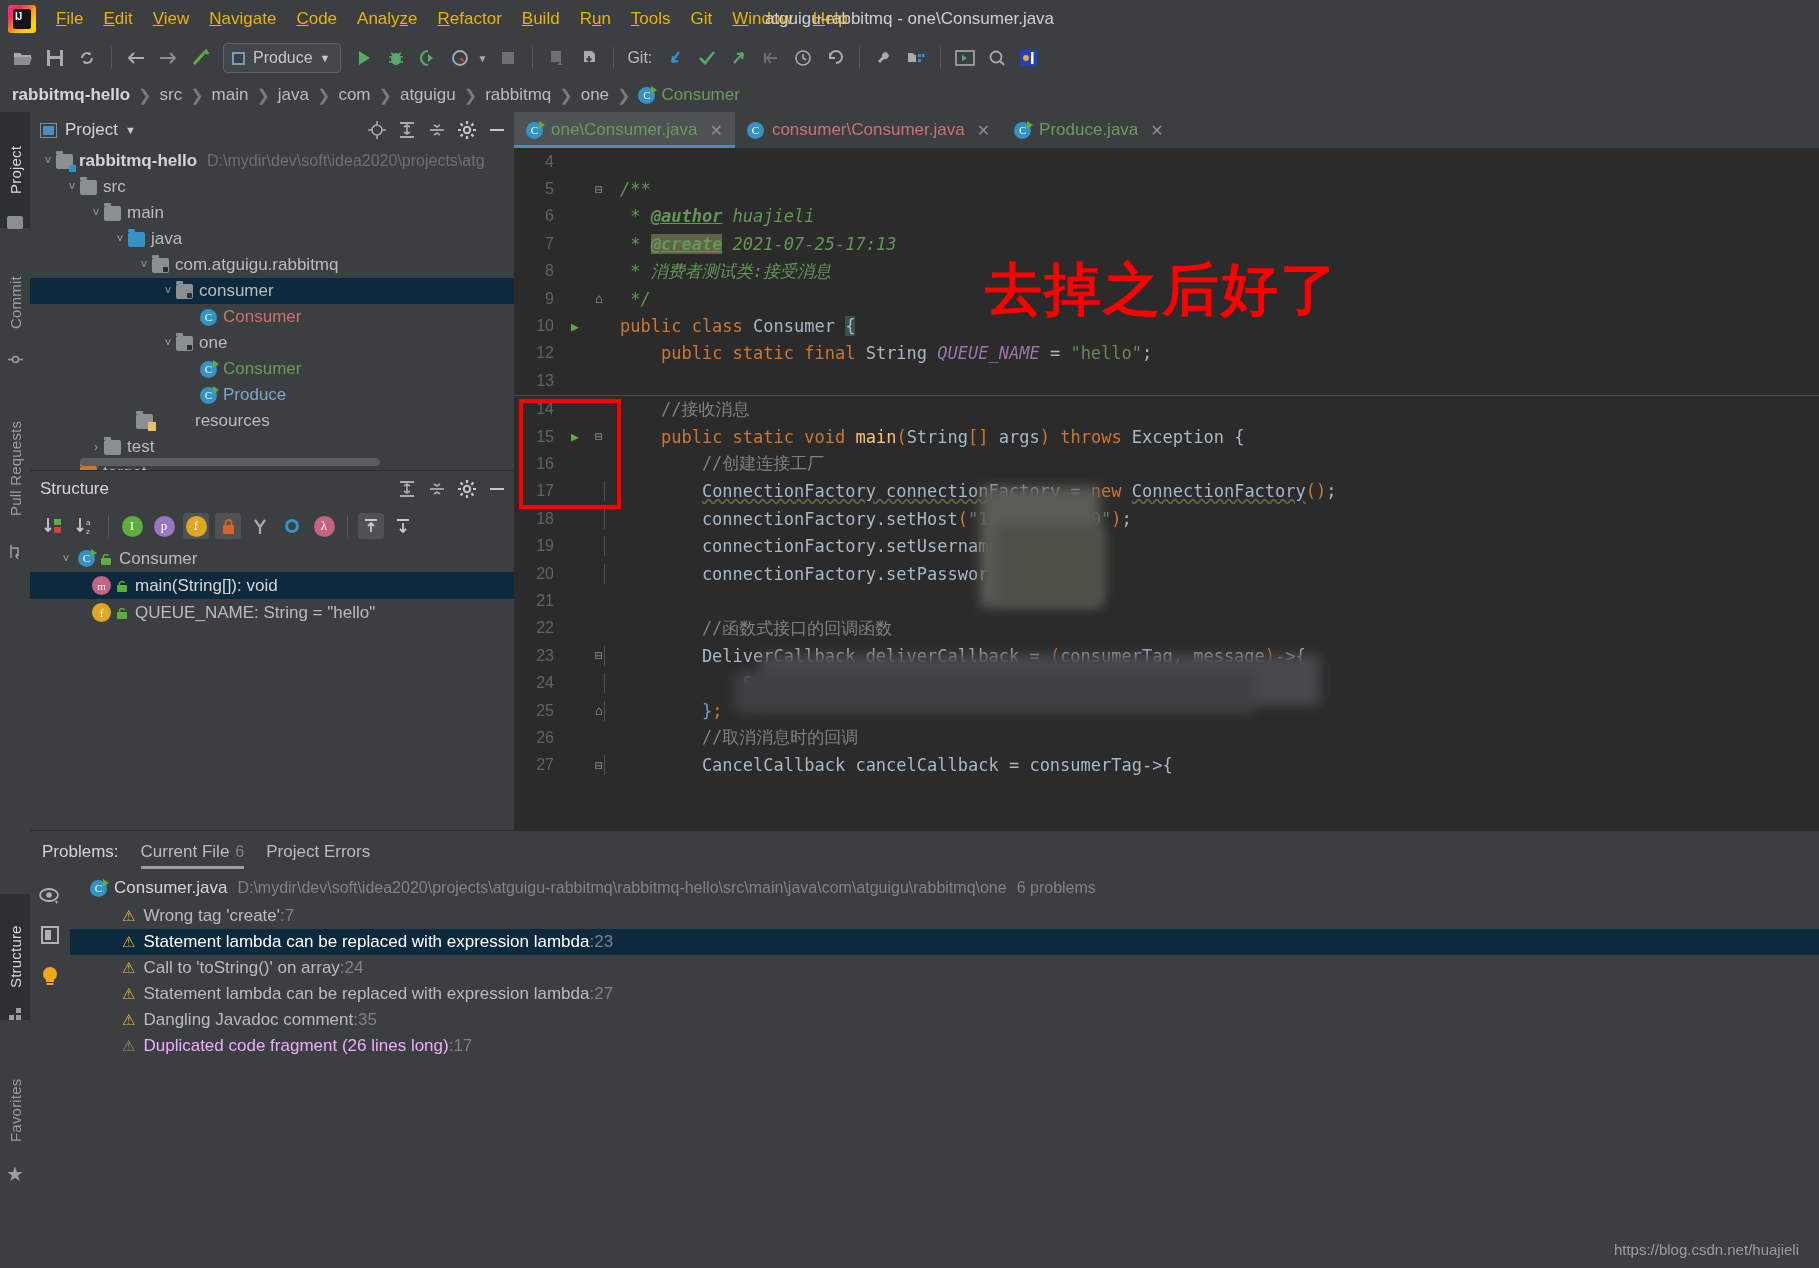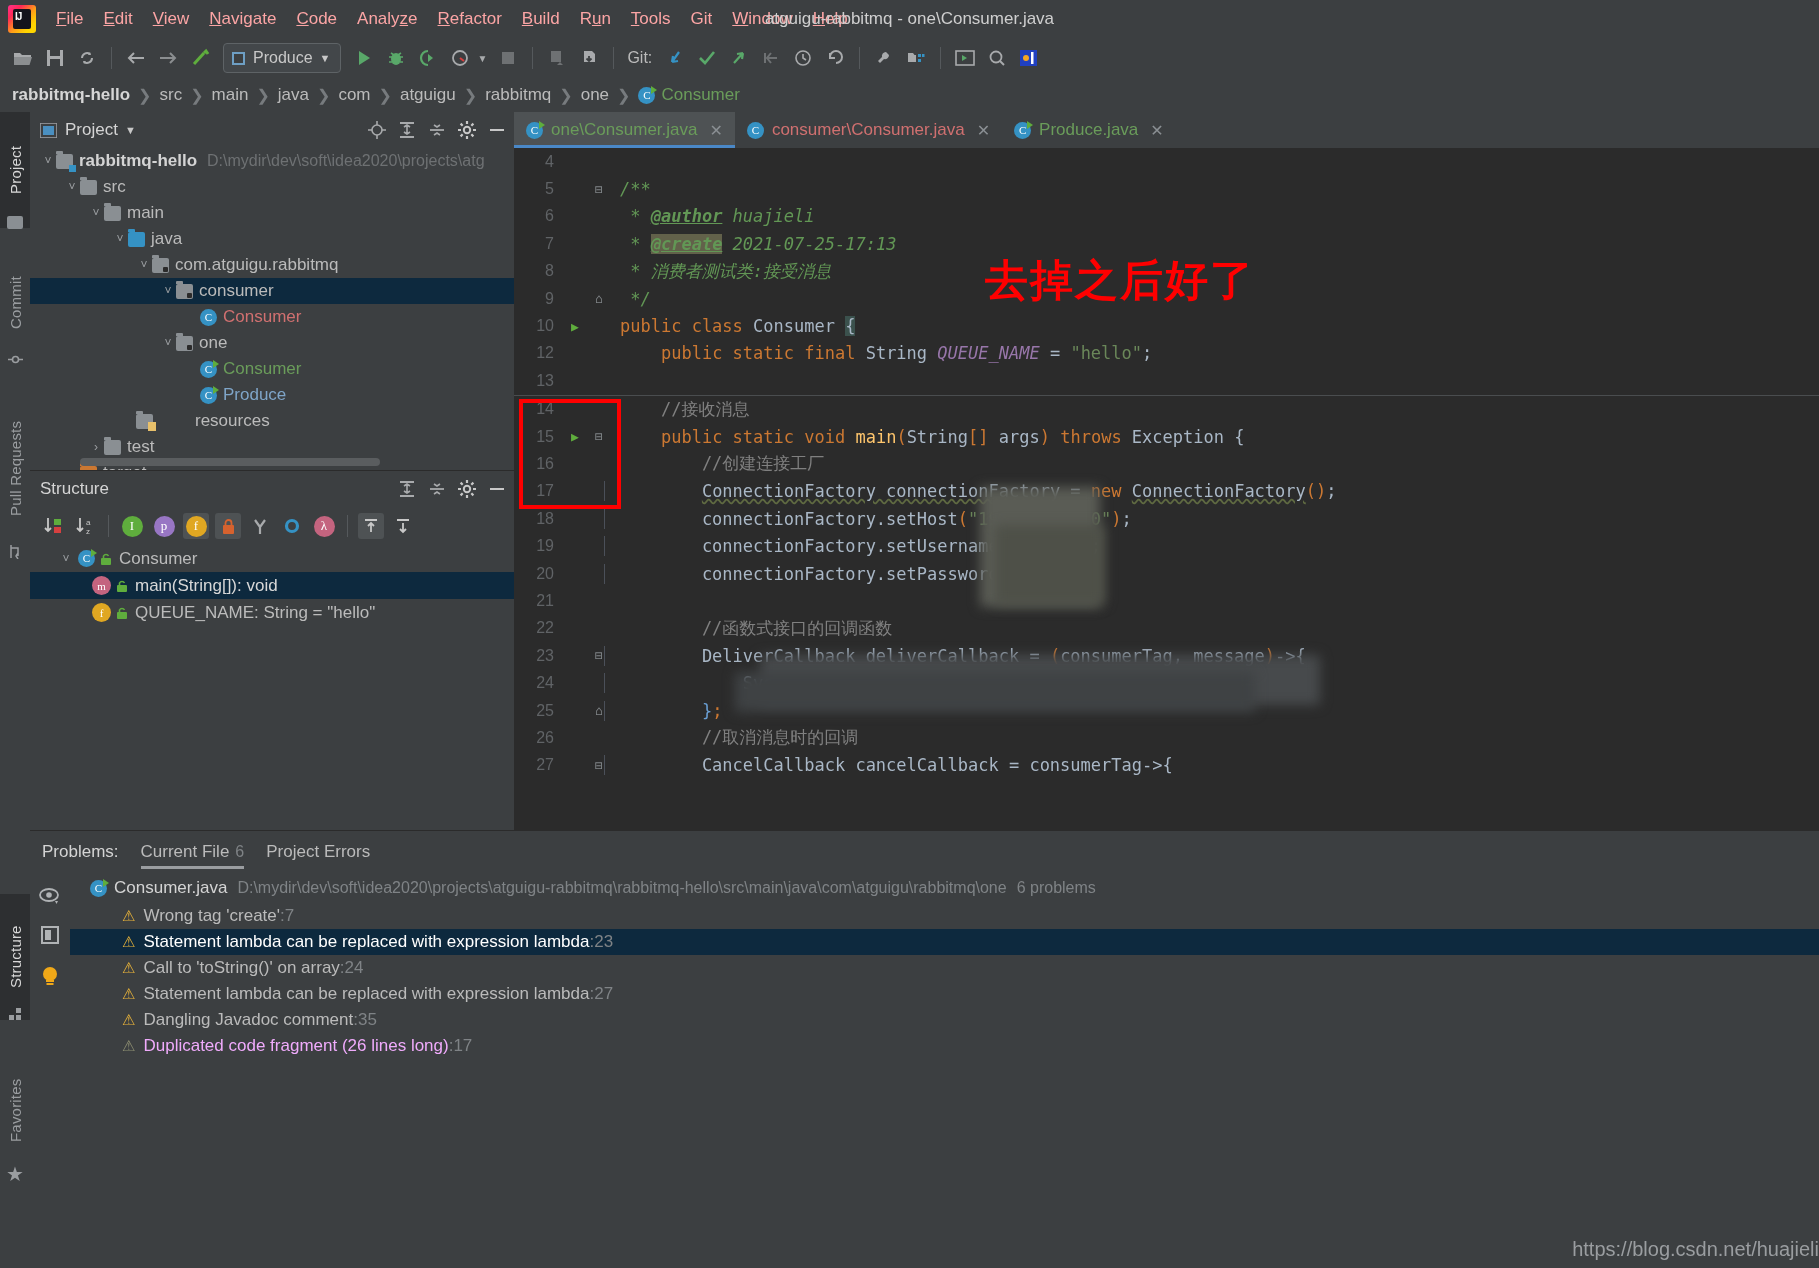--- a/index.html
+++ b/index.html
@@ -24,21 +24,21 @@
     background:linear-gradient(135deg,#ff318c 0%,#fe2857 25%,#ff9e18 55%,#ffd500 80%);
   }
   .ij-logo .inner{
     position:absolute;left:5px;top:4px;width:18px;height:20px;background:#14141c;border-radius:2px;
   }
   .ij-logo .inner::after{
     content:"IJ";position:absolute;left:2px;top:2px;color:#ffffff;font-size:10px;
     font-family:"Liberation Sans",sans-serif;font-weight:bold;letter-spacing:-1px;
   }
   .menu-item{
-    padding:4px 10px;color:#fca5a5;font-size:17px;cursor:default;white-space:nowrap;
+    padding:4px 10px;color:#eab308;font-size:17px;cursor:default;white-space:nowrap;
   }
   .menu-item u{text-decoration:underline;}
   .win-title{
     position:absolute;left:0;top:0;width:1819px;height:38px;line-height:38px;
     text-align:center;color:#cfcfcf;font-size:17px;pointer-events:none;
   }
 
   
   .toolbar{
     position:absolute;left:0;top:38px;width:1819px;height:40px;
@@ -186,21 +186,21 @@
   .brace{color:#a9b7c6;}
   .brk{color:#cc7832;}
   .vline{position:absolute;left:-6px;top:0;bottom:0;width:1px;background:#4b5059;}
 
   
   .redbox{
     position:absolute;left:519px;top:399px;width:102px;height:110px;
     border:4px solid #ff0000;box-sizing:border-box;z-index:30;
   }
   .redtext{
-    position:absolute;left:985px;top:252px;color:#ff0000;font-size:43px;
+    position:absolute;left:985px;top:252px;color:#ff0000;font-size:57px;
     font-family:"DejaVu Sans",sans-serif;font-weight:bold;letter-spacing:2px;z-index:30;
   }
 
   
   .blurblk{position:absolute;z-index:20;border-radius:3px;
     filter:blur(6px);}
 
   
   .problems{
     position:absolute;left:30px;top:830px;right:0;height:400px;background:#3c3f41;
@@ -226,21 +226,21 @@
   .prow .lineno{color:#7f8386;}
   .prow .dim{color:#7f8386;font-size:16px;margin-left:10px;}
   .prow.indent{padding-left:52px;}
 
   
   .statusbar{
     position:absolute;left:0;bottom:0;width:1819px;height:38px;background:#3c3f41;
     display:flex;align-items:center;
   }
   .watermark{
-    margin-left:auto;color:#9a9da0;font-size:20px;
+    margin-left:auto;margin-right:20px;color:#9a9da0;font-size:15px;
   }
 
   svg{display:block;}
 </style>
 </head>
 <body>
 
 <div class="app">
 
   <div class="menubar">

